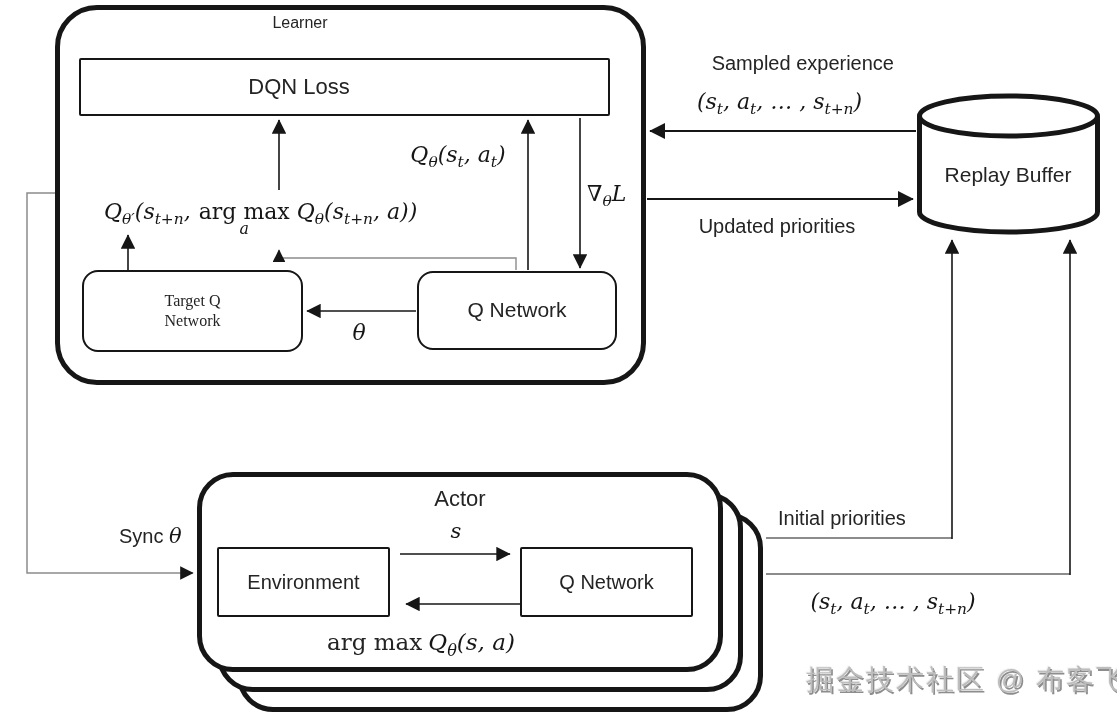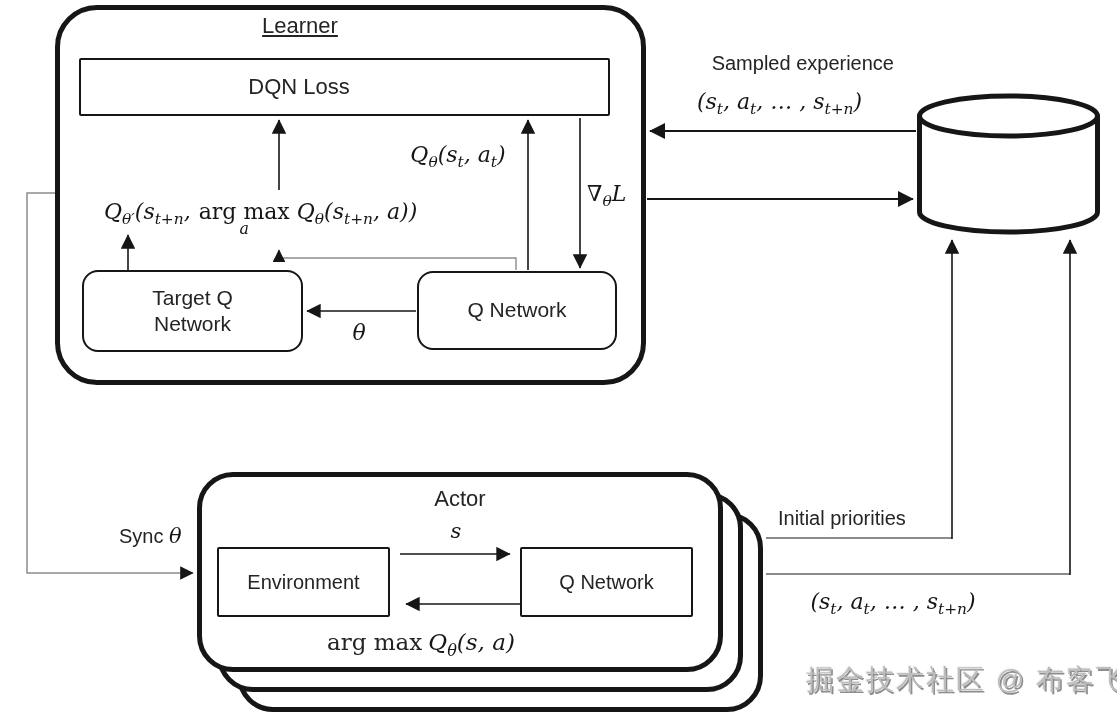--- a/index.html
+++ b/index.html
@@ -30,21 +30,21 @@
 </head>
 <body>
 
 <div id="canvas">
 
   <div class="box thickbox" style="left:55px;top:5px;width:591px;height:380px;"></div>
 
   <div class="box" style="left:79px;top:58px;width:531px;height:58px;"></div>
 
   <div class="box" style="left:82px;top:270px;width:221px;height:82px;border-radius:16px;">
-    <span class="boxlbl" style="width:110px;font-size:21px;">Target Q Network</span>
+    <span class="boxlbl" style="width:110px;font-size:16px;font-family:Liberation Serif, serif;">Target Q Network</span>
   </div>
 
   <div class="box" style="left:417px;top:271px;width:200px;height:79px;border-radius:16px;">
     <span class="boxlbl" style="font-size:21px;">Q Network</span>
   </div>
 
   <div class="box thickbox" style="left:237px;top:512px;width:526px;height:200px;border-radius:36px;"></div>
   <div class="box thickbox" style="left:217px;top:492px;width:526px;height:200px;border-radius:36px;"></div>
   <div class="box thickbox" style="left:197px;top:472px;width:526px;height:200px;border-radius:36px;"></div>
 
@@ -82,39 +82,41 @@
 
     <line class="lngray" x1="766" y1="538" x2="952" y2="538" stroke-width="1.8"></line>
     <line class="ln" x1="952" y1="539" x2="952" y2="240" stroke-width="1.6" marker-end="url(#ah)"></line>
     <line class="lngray" x1="766" y1="574" x2="1070" y2="574" stroke-width="1.8"></line>
     <line class="ln" x1="1070" y1="575" x2="1070" y2="240" stroke-width="1.6" marker-end="url(#ah)"></line>
 
     <line class="ln" x1="400" y1="554" x2="510" y2="554" stroke-width="1.6" marker-end="url(#ah)"></line>
     <line class="ln" x1="520" y1="604" x2="406" y2="604" stroke-width="1.6" marker-end="url(#ah)"></line>
   </svg>
 
-  <div class="lbl center" style="left:226px;top:13px;width:148px;font-size:22px;text-decoration:underline;">Learner</div>
+  <div class="lbl center" style="left:226px;top:13px;width:148px;font-size:16px;">Learner</div>
 
   <div class="lbl center" style="left:224px;top:74px;width:150px;font-size:22px;">DQN Loss</div>
 
   <div class="lbl math center" style="left:390px;top:142px;width:136px;font-size:22px;">Q<sub>θ</sub>(s<sub>t</sub>, a<sub>t</sub>)</div>
 
   <div class="lbl math" style="left:587px;top:181px;font-size:22px;">∇<sub>θ</sub>L</div>
 
   <div class="lbl math" style="left:104px;top:199px;font-size:22px;">
     <span>Q<sub>θ′</sub>(s<sub>t+n</sub>,</span><span class="mstack"><span class="mword">arg max</span><span class="munder">a</span></span><span>Q<sub>θ</sub>(s<sub>t+n</sub>, a))</span>
   </div>
 
   <div class="lbl math center" style="left:346px;top:320px;width:26px;font-size:22px;">θ</div>
 
+  <div class="lbl center" style="left:922px;top:162px;width:172px;font-size:21px;">Replay Buffer</div>
 
   <div class="lbl center" style="left:664px;top:51px;width:230px;text-align:right;">Sampled experience</div>
 
   <div class="lbl math center" style="left:667px;top:89px;width:225px;font-size:22px;">(s<sub>t</sub>, a<sub>t</sub>, … , s<sub>t+n</sub>)</div>
 
+  <div class="lbl center" style="left:662px;top:214px;width:230px;">Updated priorities</div>
 
   <div class="lbl" style="left:778px;top:506px;">Initial priorities</div>
 
   <div class="lbl math center" style="left:798px;top:589px;width:190px;font-size:22px;">(s<sub>t</sub>, a<sub>t</sub>, … , s<sub>t+n</sub>)</div>
 
   <div class="lbl" style="left:83px;top:524px;margin-left:36px;">
     <span>Sync</span>
     <span class="math" style="font-size:21px;">θ</span>
   </div>
 

